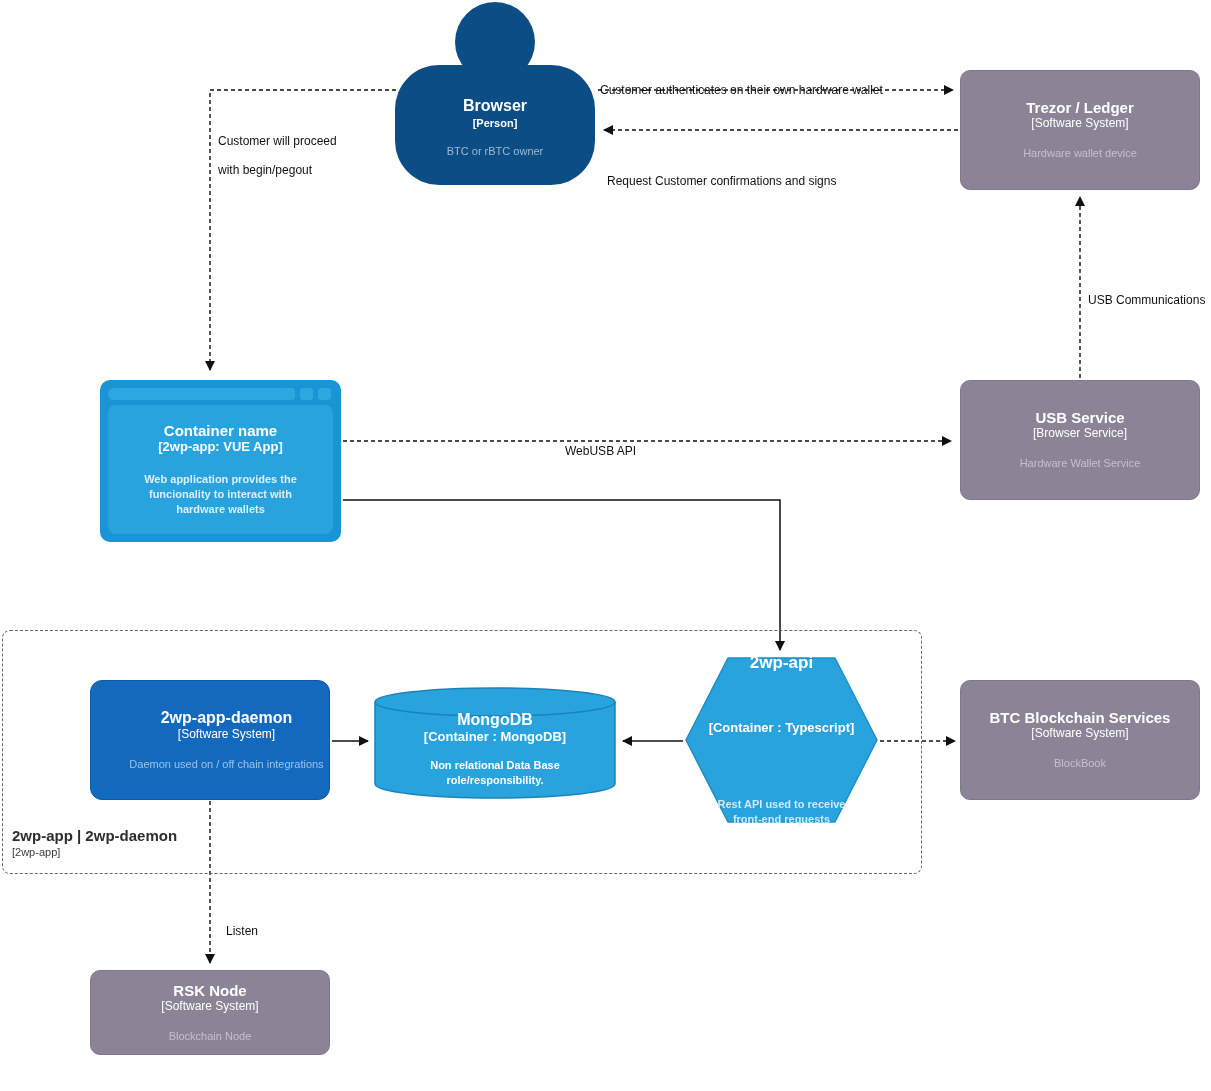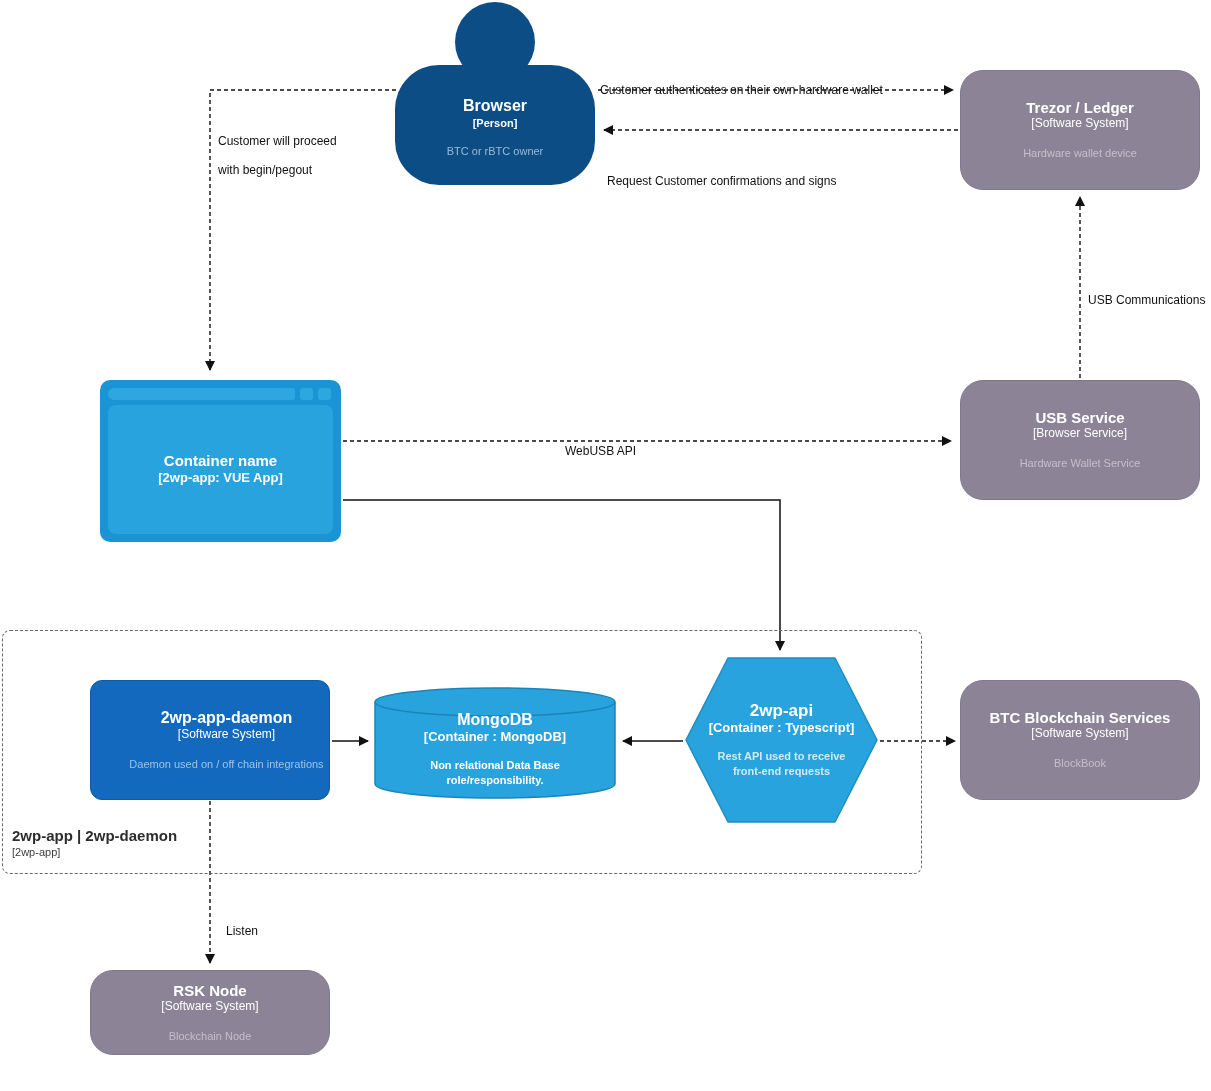--- a/index.html
+++ b/index.html
@@ -17,21 +17,21 @@
   .node .subtitle{font-size:12px;line-height:1.3;}
   .node .desc{font-size:11px;line-height:1.35;margin-top:14px;}
 
   
   .person-head{width:80px;height:80px;border-radius:50%;background:#0d4d86;}
   .person-body{background:#0d4d86;border-radius:44px;}
   .person-body .subtitle{font-weight:bold;font-size:11px;}
   .person-body .desc{color:#9db9d2;}
 
   
-  .graybox{background:#8c8496;border:1px solid #7e7790;border-radius:23px;}
+  .graybox{background:#8c8496;border:1px solid #7e7790;border-radius:10px;}
   .graybox .title{font-size:15px;}
   .graybox .desc{color:#c4bfcb;}
 
   
   .browser{background:#1a94d4;border-radius:10px;box-sizing:border-box;}
   .browser .addressbar{position:absolute;left:8px;top:8px;width:180px;height:12px;
      background:#2ea7e0;border-radius:6px;}
   .browser .winbtn{position:absolute;top:8px;width:13px;height:12px;background:#2ea7e0;border-radius:3px;}
   .browser .pane{position:absolute;left:8px;top:25px;right:8px;bottom:8px;
      background:#29a3dd;border-radius:8px;}
@@ -117,20 +117,21 @@
 
   <div class="abs browser" style="left:100px;top:380px;width:241px;height:162px;">
     <div class="addressbar"></div>
     <div class="winbtn" style="right:46px;"></div>
     <div class="winbtn" style="right:28px;"></div>
     <div class="winbtn" style="right:10px;"></div>
     <div class="pane"></div>
     <div class="node">
       <div class="title">Container name</div>
       <div class="subtitle">[2wp-app: VUE App]</div>
+      <div class="desc">Web application provides the funcionality to interact with hardware wallets</div>
     </div>
   </div>
 
   <div class="abs graybox node" style="left:960px;top:380px;width:240px;height:120px;">
     <div class="title">USB Service</div>
     <div class="subtitle">[Browser Service]</div>
     <div class="desc">Hardware Wallet Service</div>
   </div>
 
   <div class="abs bluebox node" style="left:90px;top:680px;width:240px;height:120px;padding-left:33px;">
@@ -148,21 +149,21 @@
       <div class="title">MongoDB</div>
       <div class="subtitle">[Container : MongoDB]</div>
       <div class="desc">Non relational Data Base role/responsibility.</div>
     </div>
   </div>
 
   <div class="abs shapewrap hex" style="left:685px;top:657px;width:193px;height:166px;">
     <svg width="193" height="166" style="position:absolute;left:0;top:0;">
       <polygon points="43,1 150,1 192,83 150,165 43,165 1,83" fill="#29a3dd" stroke="#1f8dc2" stroke-width="1.5" stroke-linejoin="round"></polygon>
     </svg>
-    <div class="node" style="padding:0 20px;">
+    <div class="node" style="padding:0 20px;gap:48px;">
       <div class="title">2wp-api</div>
       <div class="subtitle">[Container : Typescript]</div>
       <div class="desc">Rest API used to receive front-end requests</div>
     </div>
   </div>
 
   <div class="abs graybox node" style="left:960px;top:680px;width:240px;height:120px;">
     <div class="title">BTC Blockchain Services</div>
     <div class="subtitle">[Software System]</div>
     <div class="desc">BlockBook</div>

